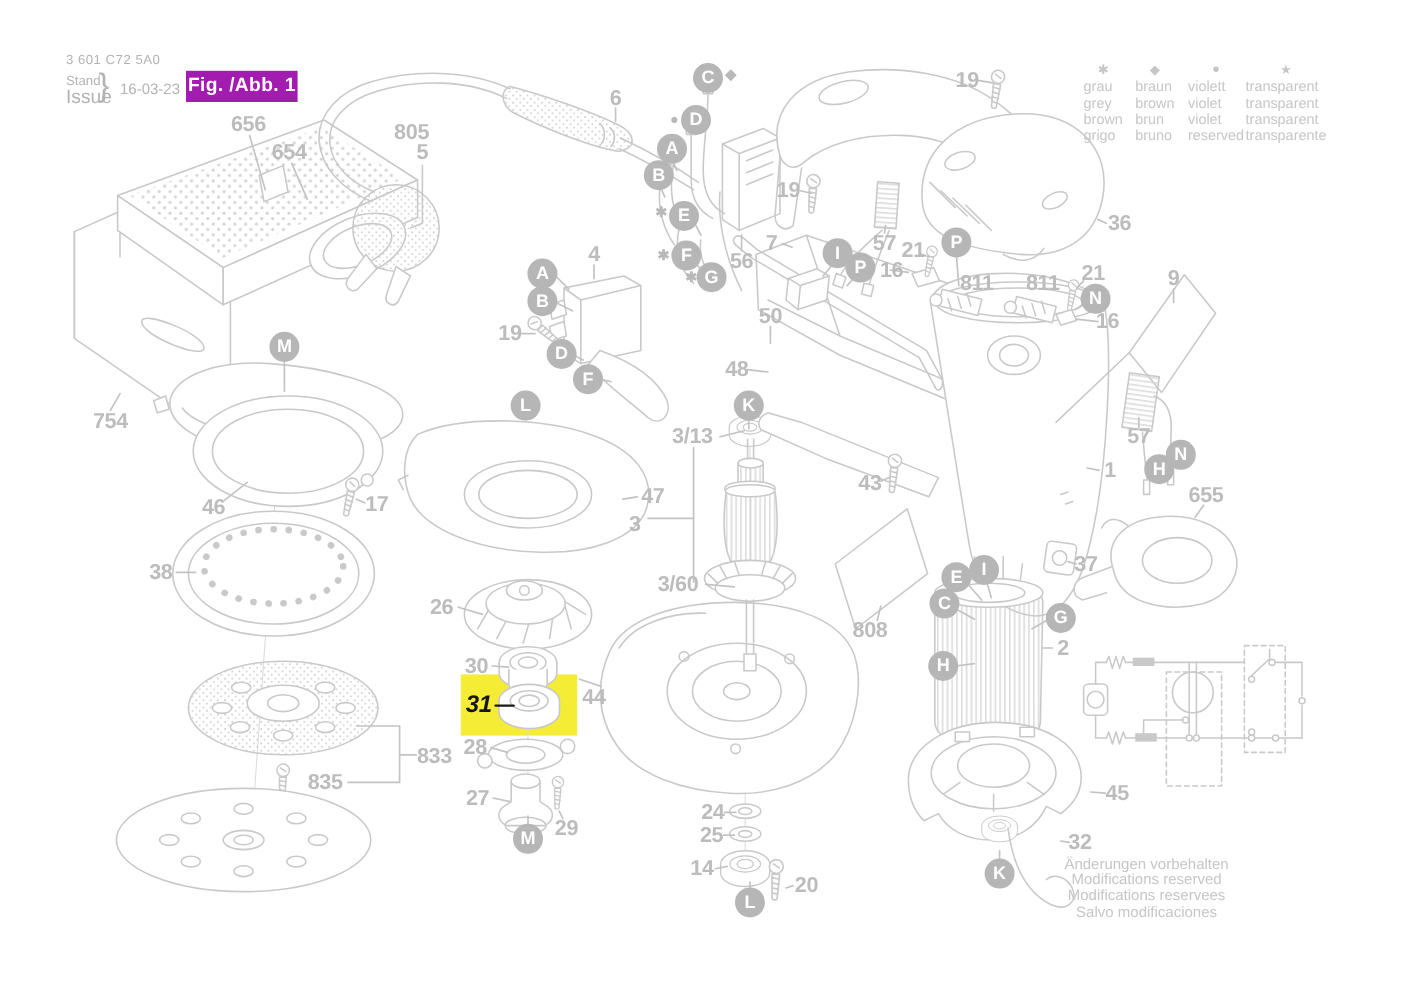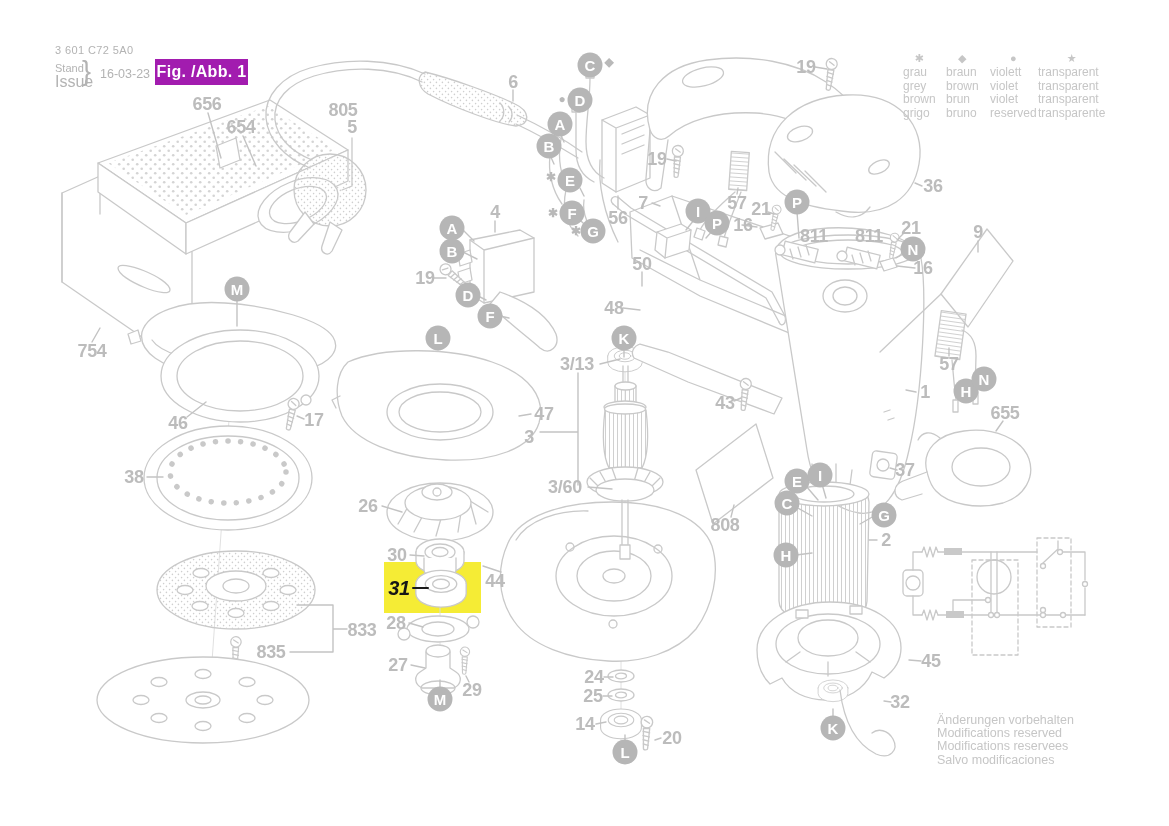--- a/index.html
+++ b/index.html
@@ -23,21 +23,21 @@
   #brace{left:82px;top:56px;font-size:27px;font-weight:300;}
   #date-lbl{left:100px;top:67px;font-size:12.5px;}
   #fig-box{position:absolute;left:155px;top:59px;width:93px;height:26px;background:#a21caf;
            color:#fff;font-weight:bold;font-size:16px;line-height:26px;text-align:center;letter-spacing:0.3px;}
   
   #legend{position:absolute;left:895px;top:52px;height:80px;color:#c6c6c6;font-size:12px;}
   .lcol{position:absolute;top:0;}
   .lsym{text-align:center;height:14px;font-size:11px;}
   .lrow{height:13.5px;line-height:13.5px;white-space:nowrap;}
   
-  #footer{position:absolute;left:937px;top:714px;color:#c6c6c6;font-size:12.5px;line-height:13.2px;white-space:nowrap;}
+  #footer{position:absolute;left:887px;top:714px;color:#c6c6c6;font-size:12.5px;line-height:13.2px;white-space:nowrap;text-align:center;}
 </style>
 </head>
 <body>
 
 <div id="stage">
 
   <div id="hl31" style="background: rgb(245, 236, 53);"></div>
 
   <svg id="art" width="1169" height="826" viewBox="0 0 1169 826" stroke="#c9c9c9" fill="none" stroke-width="1.3" stroke-linecap="round" stroke-linejoin="round">
     <defs>

